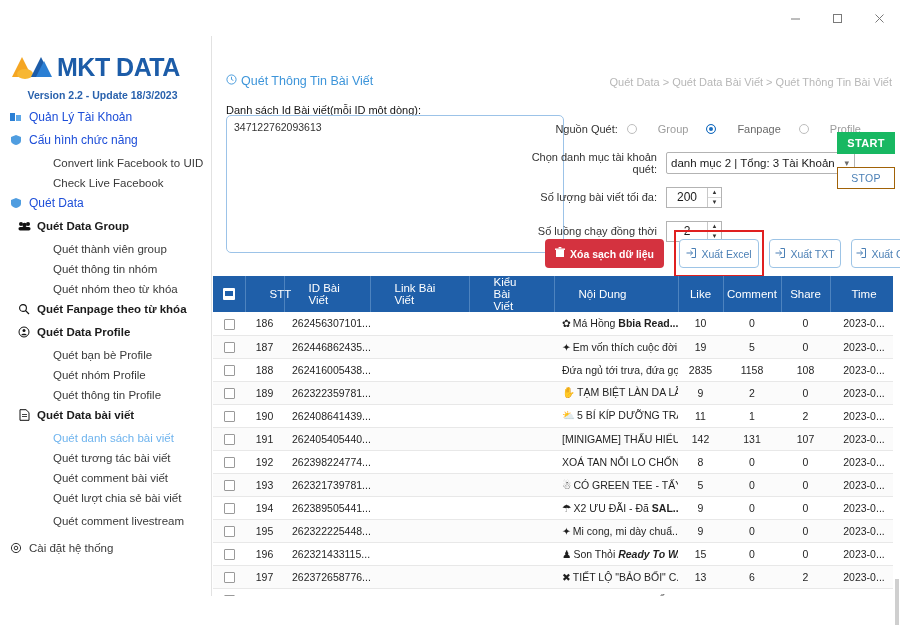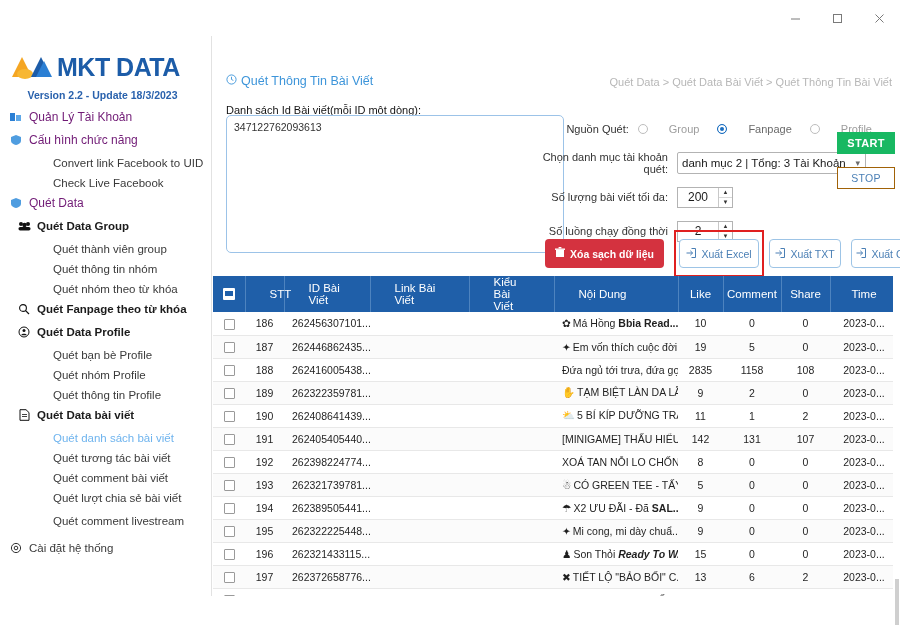--- a/index.html
+++ b/index.html
@@ -28,21 +28,21 @@
   }
   .logo-wrap { display:flex; align-items:center; padding-left:10px; height:34px; }
   .logo-mark { width:44px; height:28px; position:relative; margin-right:3px; }
   .logo-text { font-size:25px; font-weight:bold; color:#1c5ca8; letter-spacing:-0.5px;
                font-family:"Liberation Sans", sans-serif; }
   .version { font-size:10.5px; color:#2a62ad; font-weight:bold; text-align:center;
              padding:5px 0 6px 0; margin-left:-6px; }
 
   .nav { font-size:11.5px; }
   .nav-row { display:flex; align-items:center; height:20px; padding-left:8px; white-space:nowrap; }
-  .nav-row.lvl1 { color:#701a75; font-weight:normal; font-size:12px; }
+  .nav-row.lvl1 { color:#1d4ed8; font-weight:normal; font-size:12px; }
   .nav-row.lvl2 { color:#1b1b1b; font-weight:bold; padding-left:16px; font-size:11.5px; }
   .nav-row.lvl3 { color:#3a3a3a; padding-left:53px; font-size:11.5px; }
   .nav-row.lvl3.active { color:#6fb4ee; }
   .nav-row.bottom { color:#3a3a3a; padding-left:8px; font-size:11.5px; }
   .nav-ico { width:16px; min-width:16px; display:inline-flex; align-items:center;
              justify-content:center; margin-right:5px; }
   .nav-ico svg { display:block; }
   .spacer6 { height:6px; }
   .spacer3 { height:3px; }
 
@@ -56,21 +56,21 @@
   .list-label { position:absolute; left:13px; top:68px; font-size:11px; font-weight:normal; color:#141414; }
 
   .ta-wrap { position:absolute; left:13px; top:79px; width:338px; height:138px; }
   textarea.idbox {
     width:100%; height:100%; border:1px solid #9cc3e8; border-radius:5px;
     font-family:"Liberation Sans", sans-serif; font-size:10.5px; color:#333;
     padding:5px 7px; resize:none; outline:none; background:#fff;
   }
 
   
-  .form { position:absolute; left:327px; top:76px; width:350px; }
+  .form { position:absolute; left:316px; top:76px; width:350px; }
   .frow { display:flex; align-items:center; height:34px; }
   .flabel { font-size:11px; color:#333; text-align:right; width:137px; padding-right:9px; }
   .radios { display:flex; align-items:center; gap:0; }
   .radio { display:flex; align-items:center; font-size:11px; color:#9d9d9d; margin-right:18px;gap:16px; }
   .radio.on { color:#6a6a6a; }
   .rdot { width:10px; height:10px; border-radius:50%; border:1px solid #bdbdbd;
           margin-right:5px; background:#fff; }
   .radio.on .rdot { border:1px solid #1a6ec0; background:#1a6ec0;
                     box-shadow: inset 0 0 0 2px #fff; }
 

